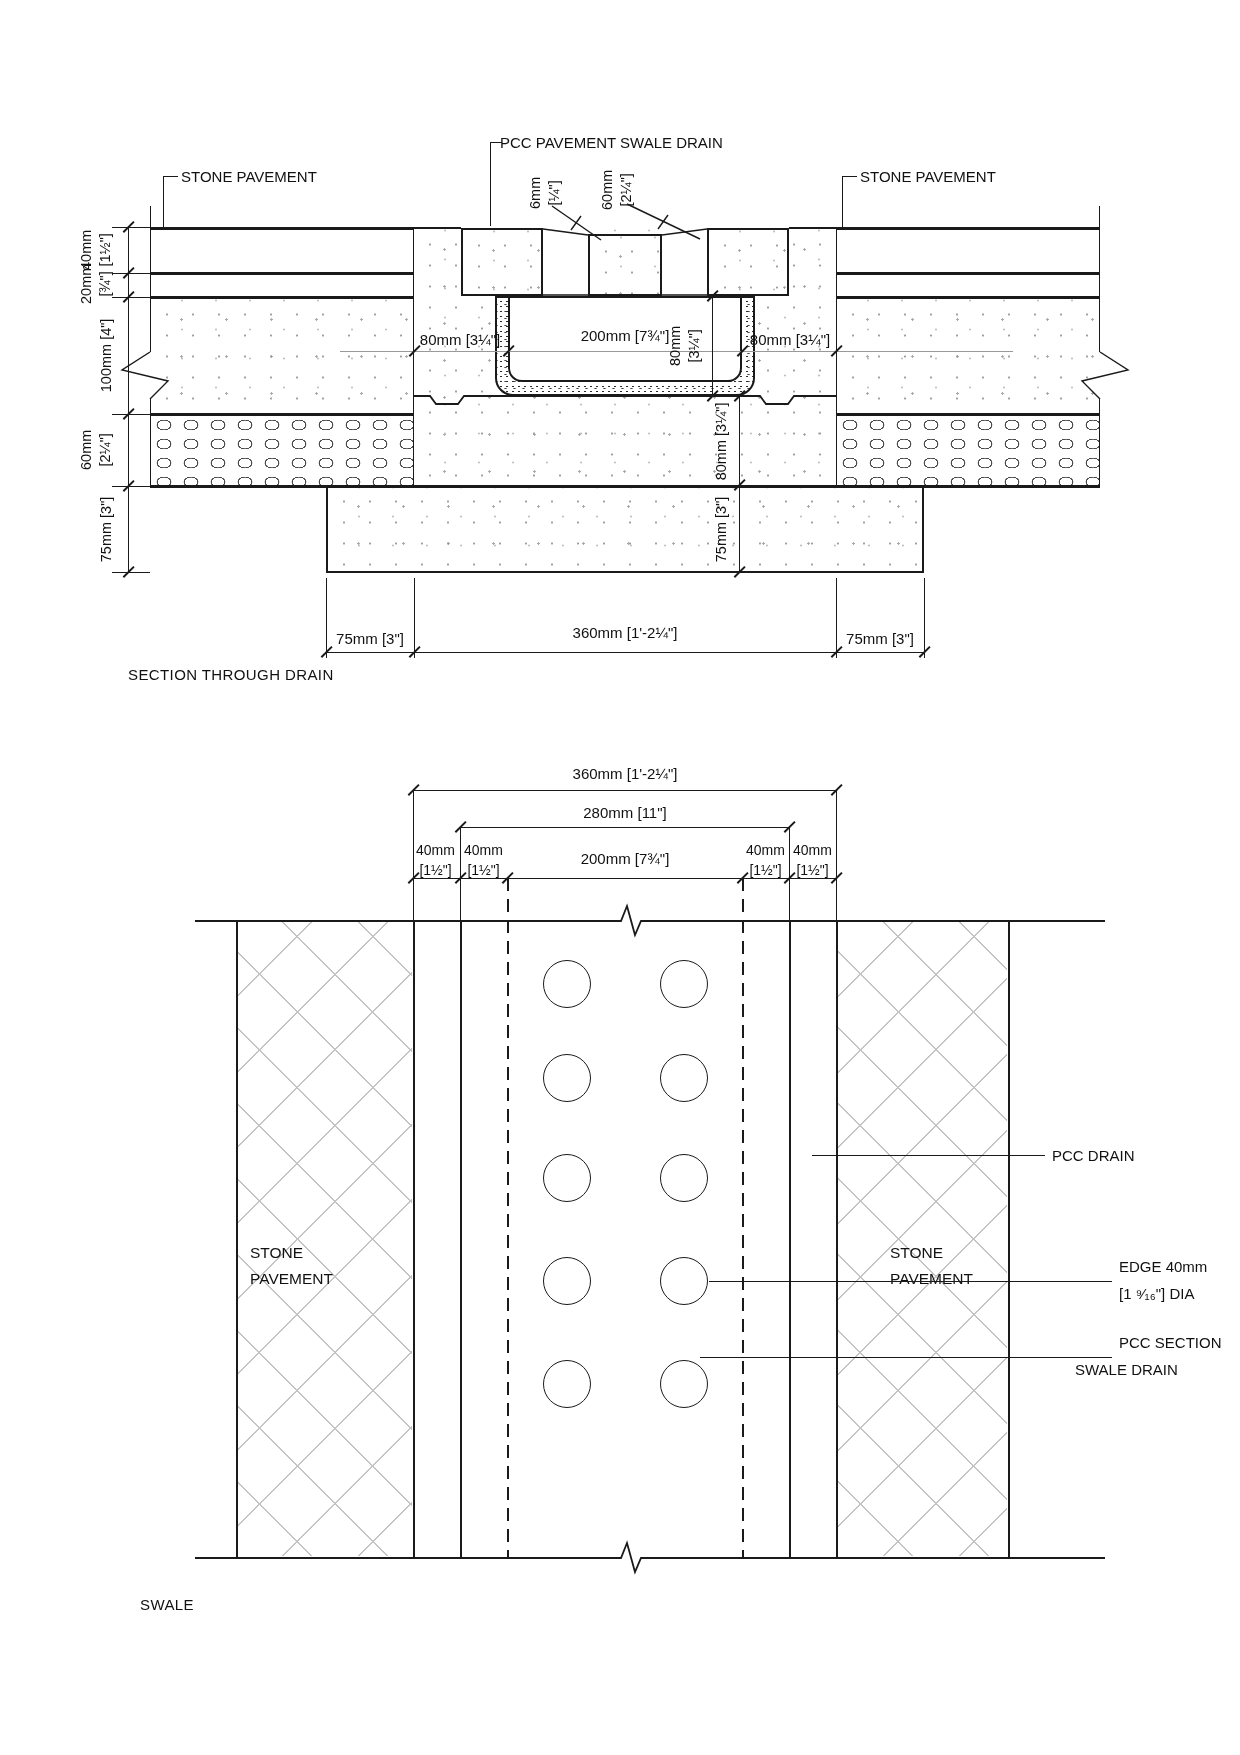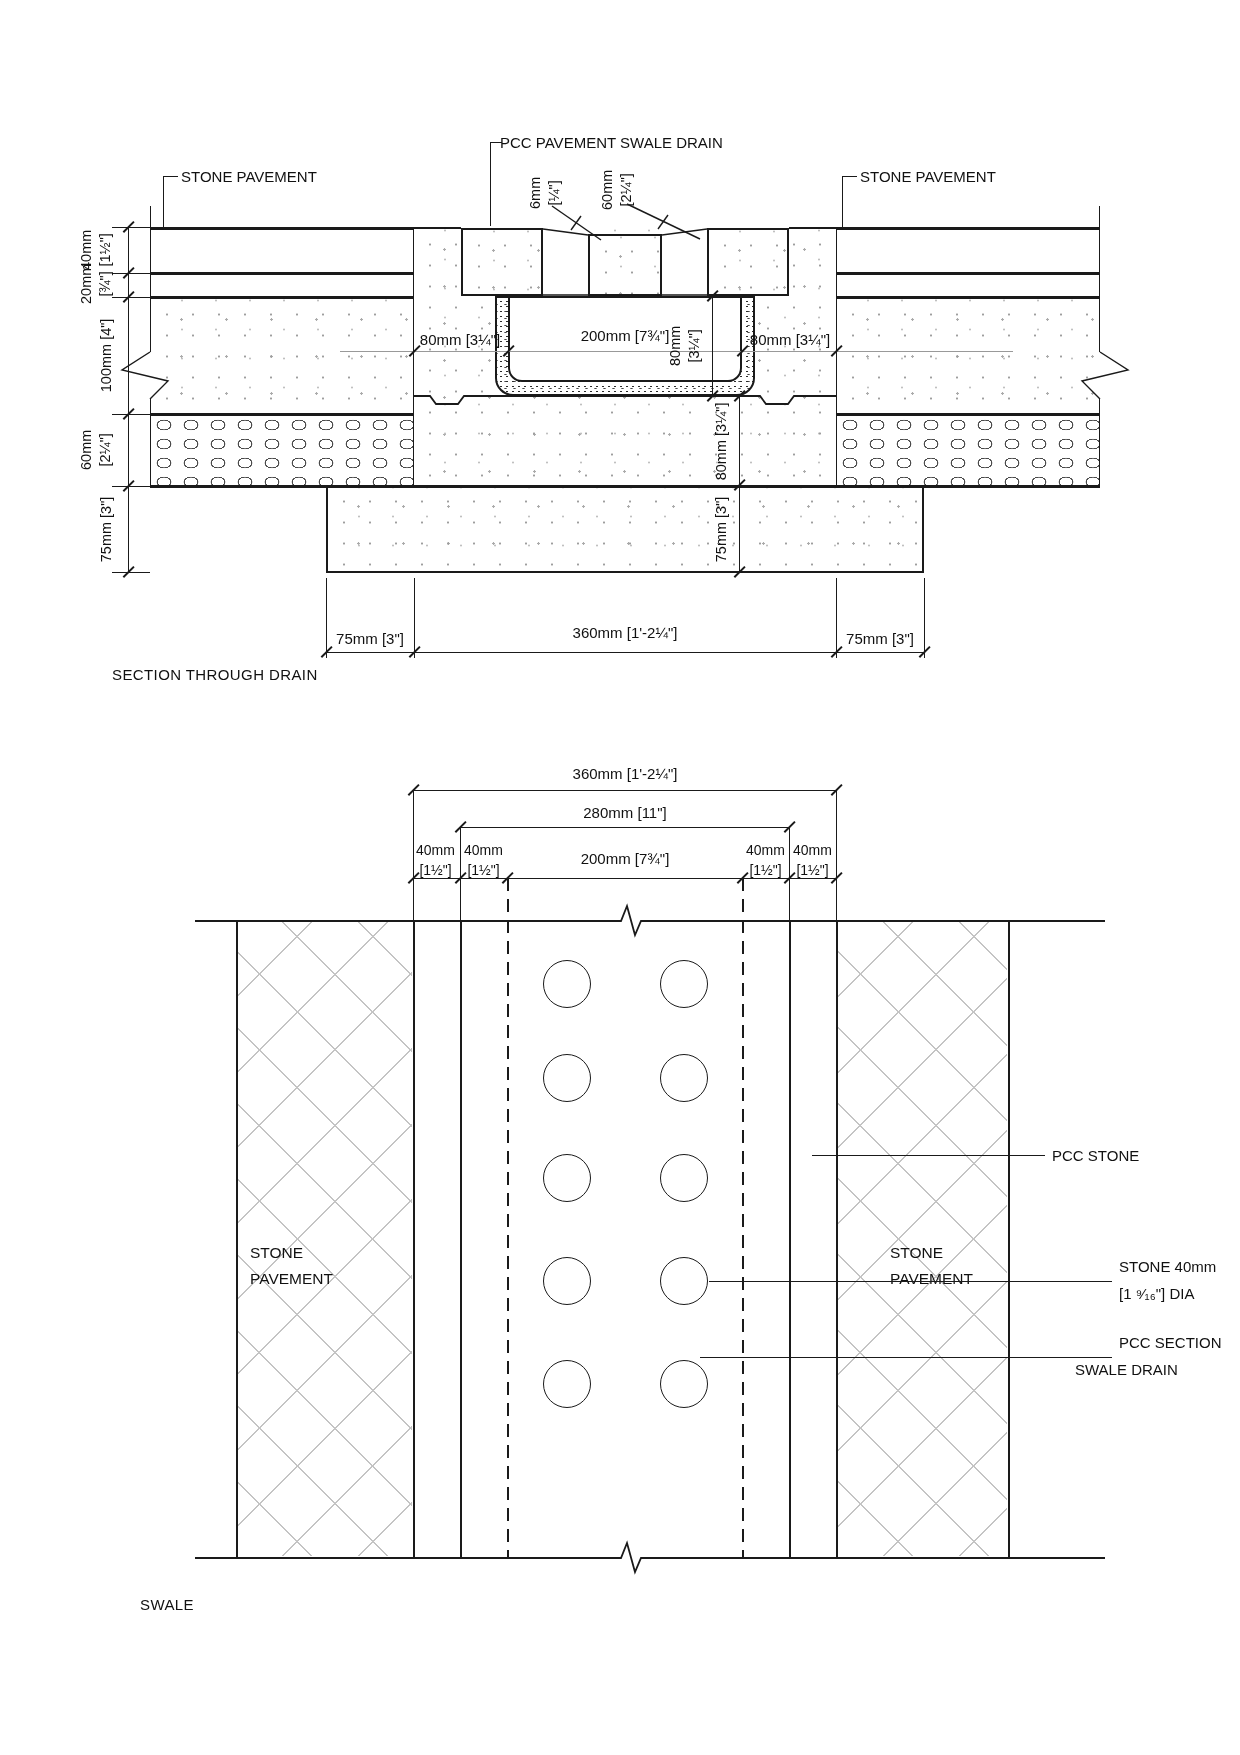--- a/index.html
+++ b/index.html
@@ -187,21 +187,21 @@
     <div class="ln" style="left:924px;top:578px;width:1px;height:80px"></div>
     <div class="ln" style="left:326px;top:652px;width:598px;height:1px"></div>
     <div class="tick" style="left:319px;top:651px"></div>
     <div class="tick" style="left:407px;top:651px"></div>
     <div class="tick" style="left:829px;top:651px"></div>
     <div class="tick" style="left:917px;top:651px"></div>
     <div class="txt c" style="left:322px;top:630px;width:96px">75mm [3"]</div>
     <div class="txt c" style="left:540px;top:624px;width:170px">360mm [1'-2¼"]</div>
     <div class="txt c" style="left:832px;top:630px;width:96px">75mm [3"]</div>
 
-    <div class="txt" style="left:112px;top:666px;letter-spacing:.4px">SECTION THROUGH DRAIN</div>
+    <div class="txt" style="left:128px;top:666px;letter-spacing:.4px">SECTION THROUGH DRAIN</div>
   </div>
 
   <div>
 
     <div class="hatch" style="position:absolute;left:237px;top:922px;width:175px;height:634px"></div>
     <div class="hatch" style="position:absolute;left:838px;top:922px;width:169px;height:634px"></div>
 
     <div class="ln" style="left:195px;top:920px;width:415px;height:2px"></div>
     <div class="ln" style="left:652px;top:920px;width:453px;height:2px"></div>
     <div class="ln" style="left:195px;top:1557px;width:415px;height:2px"></div>
@@ -272,24 +272,24 @@
     <div class="txt" style="left:250px;top:1240px;font-size:15.5px;line-height:1.7">
       <div>STONE</div>
         <div>PAVEMENT</div>
     </div>
     <div class="txt" style="left:890px;top:1240px;font-size:15.5px;line-height:1.7">
       <div>STONE</div>
         <div>PAVEMENT</div>
     </div>
 
     <div class="ln" style="left:812px;top:1155px;width:233px;height:1px"></div>
-    <div class="txt" style="left:1052px;top:1147px">PCC STONE</div>
+    <div class="txt" style="left:1052px;top:1147px">PCC DRAIN</div>
 
     <div class="ln" style="left:709px;top:1281px;width:403px;height:1px"></div>
-    <div class="txt" style="left:1119px;top:1258px">STONE 40mm</div>
+    <div class="txt" style="left:1119px;top:1258px">EDGE 40mm</div>
     <div class="txt" style="left:1119px;top:1285px">[1 ⁹⁄₁₆"] DIA</div>
 
     <div class="ln" style="left:700px;top:1357px;width:412px;height:1px"></div>
     <div class="txt" style="left:1119px;top:1334px">PCC SECTION</div>
     <div class="txt" style="left:1075px;top:1361px">SWALE DRAIN</div>
 
     <div class="txt" style="left:140px;top:1596px;letter-spacing:.4px">SWALE</div>
   </div>
 
   <svg width="1240" height="1755" viewBox="0 0 1240 1755">

